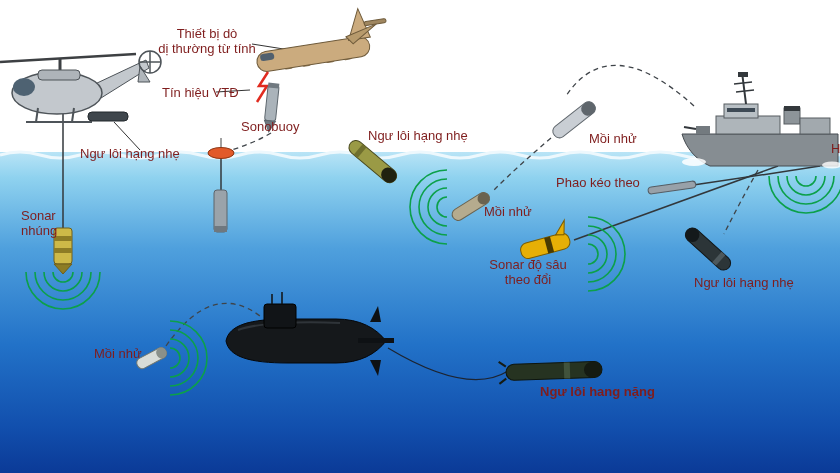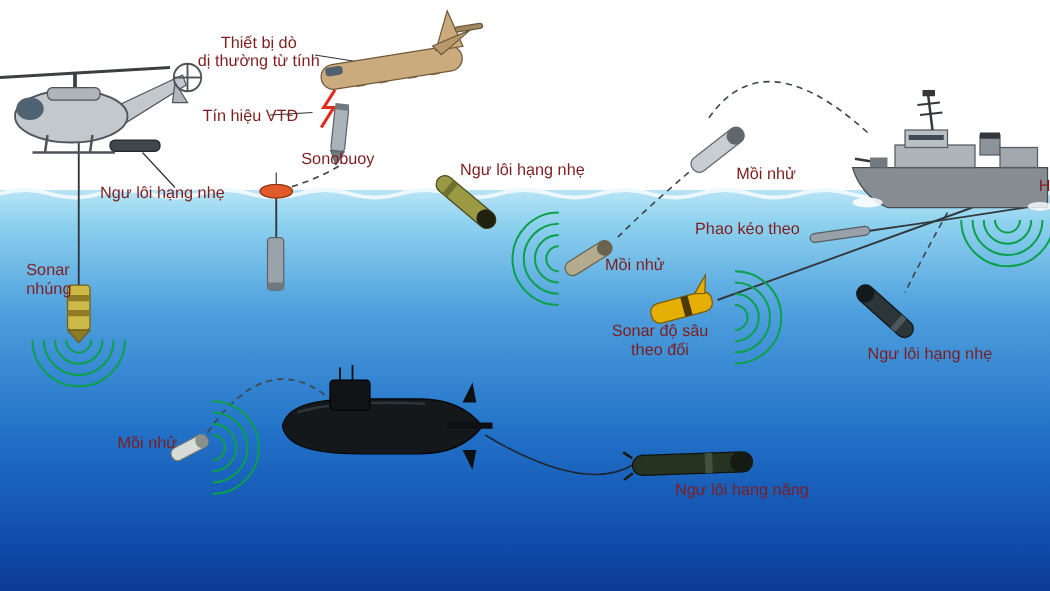--- a/index.html
+++ b/index.html
@@ -223,16 +223,16 @@
 <div class="lbl" style="left:80px;top:146px;">Ngư lôi hạng nhẹ</div>
 <div class="lbl" style="left:21px;top:208px;">Sonar
 nhúng</div>
 <div class="lbl" style="left:484px;top:204px;">Mồi nhử</div>
 <div class="lbl" style="left:589px;top:131px;">Mồi nhử</div>
 <div class="lbl" style="left:556px;top:175px;">Phao kéo theo</div>
 <div class="lbl center" style="left:477px;top:257px;width:102px;">Sonar độ sâu
 theo đổi</div>
 <div class="lbl" style="left:694px;top:275px;">Ngư lôi hạng nhẹ</div>
 <div class="lbl" style="left:94px;top:346px;">Mồi nhử</div>
-<div class="lbl" style="left:540px;top:384px;">Ngư lôi hang nặng</div>
+<div class="lbl" style="left:540px;top:384px;font-weight:bold;">Ngư lôi hang nặng</div>
 <div class="lbl" style="left:831px;top:141px;">H</div>
 
 </div>
 
 </body></html>

